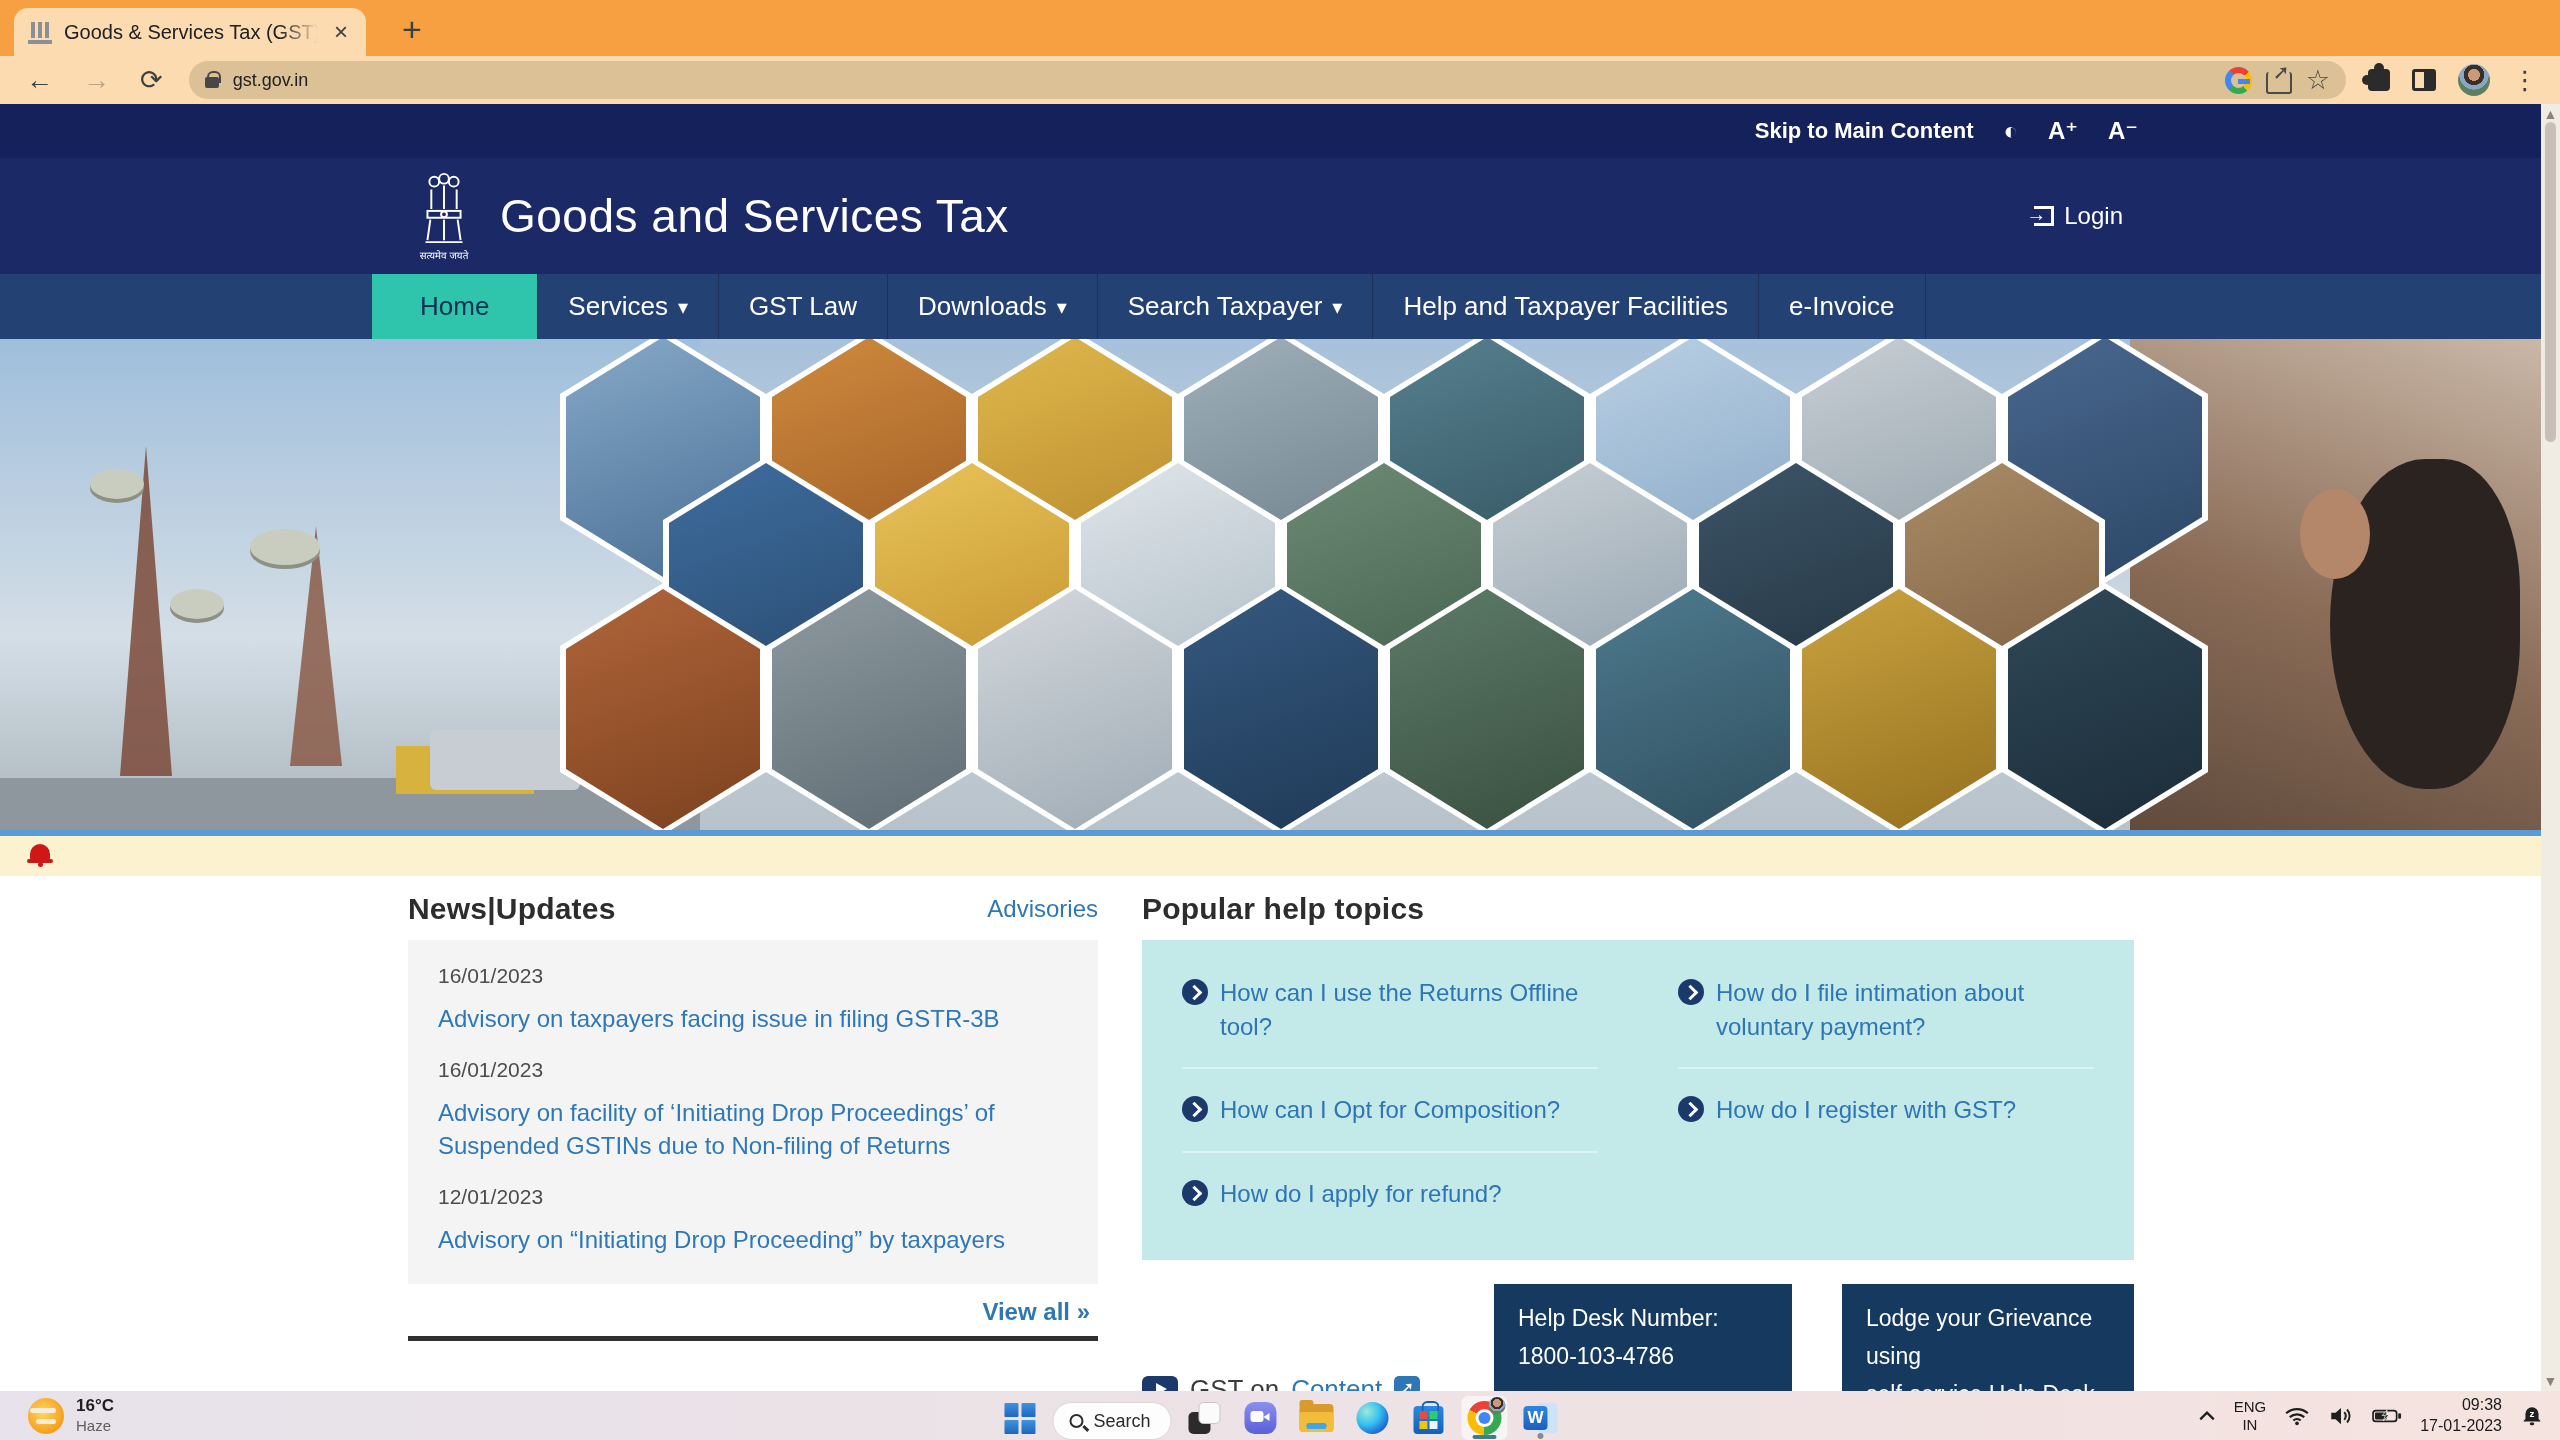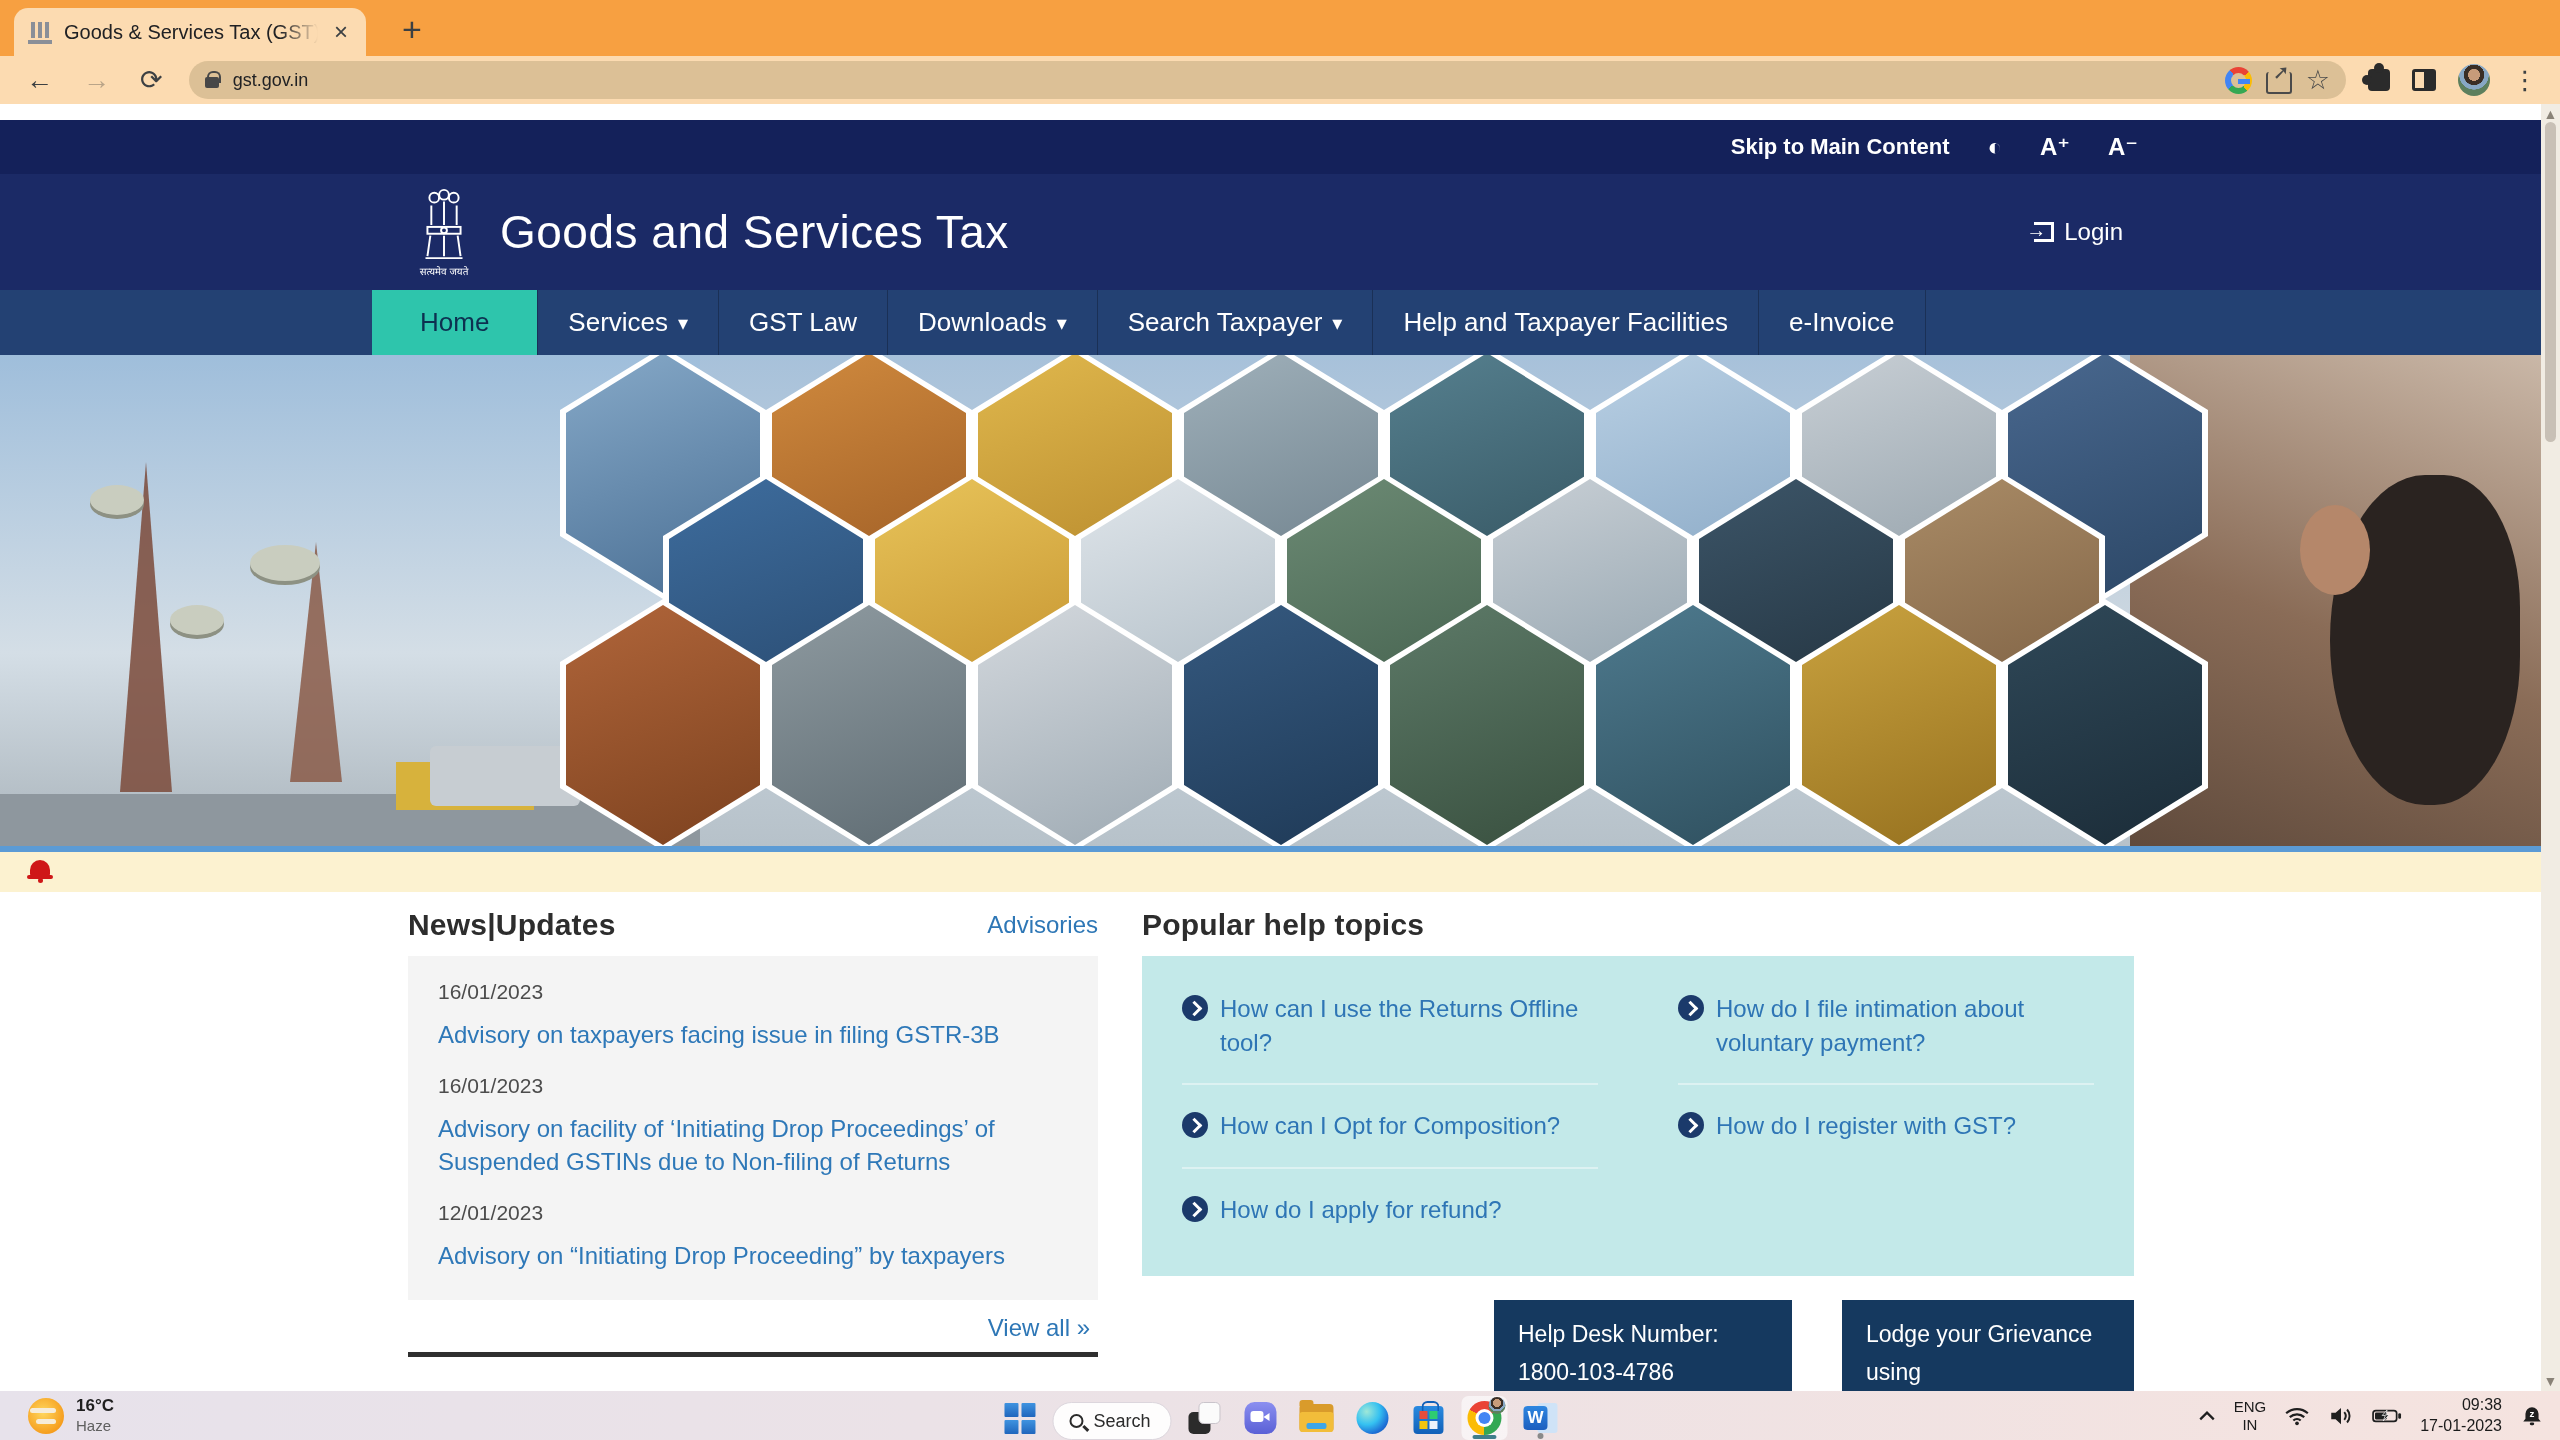--- a/index.html
+++ b/index.html
@@ -27,21 +27,21 @@
   .star-ico { font-size:27px; color:#4a4a4a; line-height:1; }
   .puzzle { width:22px; height:22px; background:#2b2b2b; border-radius:4px; position:relative; margin:0 8px; }
   .puzzle::before { content:""; position:absolute; top:-6px; left:6px; width:10px; height:10px; border-radius:50%; background:#2b2b2b; }
   .puzzle::after { content:""; position:absolute; left:-6px; top:6px; width:10px; height:10px; border-radius:50%; background:#2b2b2b; }
   .panel-ico { width:24px; height:22px; border:3px solid #2b2b2b; border-radius:3px; margin:0 8px; position:relative; }
   .panel-ico::after { content:""; position:absolute; right:0; top:0; bottom:0; width:9px; background:#2b2b2b; }
   .avatar { width:32px; height:32px; border-radius:50%; margin:0 8px; background:radial-gradient(circle at 50% 34%, #c79b7a 0 22%, #3a2e26 23% 38%, #87a7c4 39% 55%, #5d7f5d 56%); }
   .menu-ico { font-size:26px; color:#3c4043; padding:0 8px; }
 
   
-  .topbar { height:54px; background:#14215a; display:flex; align-items:center; justify-content:flex-end; gap:38px; padding-right:422px;margin-top:16px; }
+  .topbar { height:54px; background:#14215a; display:flex; align-items:center; justify-content:flex-end; gap:30px; padding-right:422px; }
   .topbar .t-link { color:#fff; font-size:22px; font-weight:700; }
   .contrast { color:#fff; font-size:24px; }
   .fontsize { color:#fff; font-size:24px; font-weight:700; }
   .masthead { height:116px; background:#1b2a66; display:flex; align-items:center; padding:0 437px 0 420px; }
   .emblem { width:48px; height:92px; margin-right:32px; display:flex; flex-direction:column; align-items:center; }
   .emblem svg { display:block; }
   .emblem-caption { color:#fff; font-size:10px; margin-top:2px; white-space:nowrap; }
   .site-title { color:#fff; font-size:46px; letter-spacing:.5px; flex:1 1 auto; }
   .login { color:#fff; font-size:24px; display:flex; align-items:center; gap:10px; }
   .login-ico { width:20px; height:20px; border-right:3px solid #fff; border-top:3px solid #fff; border-bottom:3px solid #fff; position:relative; }
@@ -79,21 +79,21 @@
   .content { padding:8px 408px 0; display:grid; grid-template-columns:690px 992px; column-gap:44px; }
   .sec-head { display:flex; justify-content:space-between; align-items:center; margin:8px 0 14px; }
   h2 { font-size:30px; color:#2d2d2d; font-weight:700; letter-spacing:.2px; }
   a { text-decoration:none; cursor:pointer; }
   .blue-link { color:#2e77b6; font-size:24px; }
   .news-panel { border-bottom:5px solid #2f2f2f; }
   .news-box { background:#f4f4f4; padding:24px 30px 28px; min-height:278px; }
   .n-item + .n-item { margin-top:22px; }
   .n-date { font-size:21px; color:#4c4c4c; }
   .n-title { display:block; font-size:24px; color:#2e78b8; line-height:1.4; margin-top:14px; }
-  .view-all { text-align:right; padding:14px 8px 10px; font-size:24px; }
+  .view-all { text-align:right; padding:14px 8px 10px; font-size:24px;font-weight:bold; }
 
   .topics-box { background:#c3e9e9; padding:12px 40px 26px; display:grid; grid-template-columns:1fr 1fr; column-gap:80px; min-height:278px; }
   .topics-box ul { list-style:none; }
   .topics-box li { display:flex; align-items:flex-start; gap:12px; padding:24px 0; border-bottom:2px solid #ddf2f2; font-size:24px; line-height:1.4; }
   .topics-box li:last-child { border-bottom:none; }
   .arrow-circle { flex:0 0 auto; width:26px; height:26px; border-radius:50%; background:#1b3a6b; position:relative; margin-top:3px; }
   .arrow-circle::after { content:""; position:absolute; left:7px; top:8px; width:8px; height:8px; border-top:3px solid #fff; border-right:3px solid #fff; transform:rotate(45deg); }
   .topic-link { color:#2e75b5; }
 
   .below-row { display:flex; align-items:stretch; gap:50px; margin-top:24px; }

